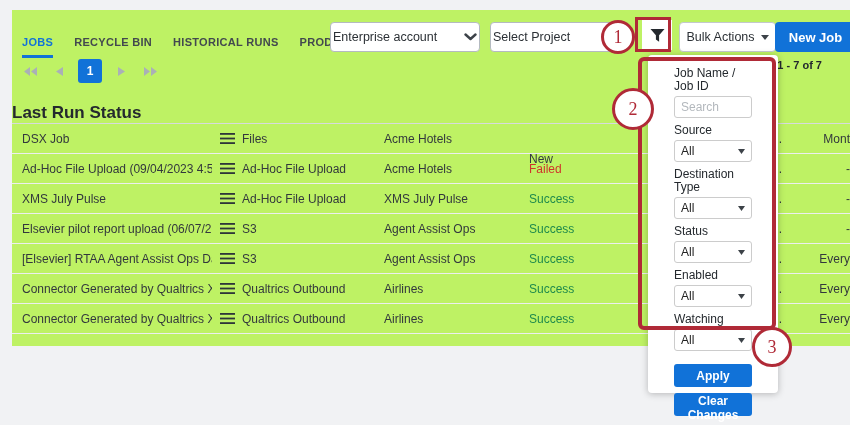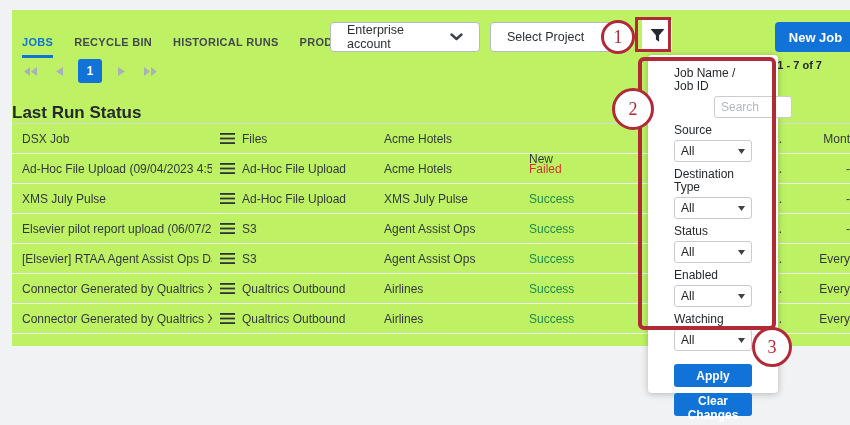--- a/index.html
+++ b/index.html
@@ -15,21 +15,21 @@
 
   
   .tabs{position:absolute;left:10px;top:26px;display:flex;gap:21px;}
   .tab{font-size:11px;font-weight:bold;letter-spacing:.3px;color:#43494f;
        padding-bottom:7px;border-bottom:3px solid transparent;cursor:default;white-space:nowrap;}
   .tab.active{color:var(--accent);border-bottom-color:var(--accent);}
 
   .selectbox{
     position:absolute;height:30px;background:#fff;border:1px solid #b4bac0;border-radius:4px;
     display:flex;align-items:center;justify-content:space-between;
-    padding:0 16px;font-size:12.5px;color:#2b3035;
+    padding:0 2px;font-size:12.5px;color:#2b3035;
   }
   .acct-select{left:318px;top:12px;width:150px;}
   .proj-select{left:478px;top:12px;width:132px;}
 
   .funnel-btn{position:absolute;left:630px;top:10px;width:30px;height:30px;
     display:flex;align-items:center;justify-content:center;background:#fff;border:none;}
 
   .bulk-btn{position:absolute;left:667px;top:12px;width:97px;height:30px;background:#fff;
     border:1px solid #c3c8cd;border-radius:4px;display:flex;align-items:center;justify-content:center;
     gap:6px;font-size:12.5px;color:#2b3035;font-family:inherit;}
@@ -56,21 +56,21 @@
   .c-stat{width:108px;white-space:nowrap;}
   .c-run{width:145px;text-align:right;white-space:nowrap;}
   .c-sched{flex:1;padding-left:8px;white-space:nowrap;overflow:hidden;text-align:right;}
 
   
   .panel{position:absolute;left:648px;top:55px;width:130px;height:338px;background:#fff;
     border-radius:4px;box-shadow:0 1px 7px rgba(0,0,0,.25);z-index:20;padding:12px 26px;}
   .flabel{font-size:12px;color:#24292e;line-height:13px;margin:6px 0 3px;}
   .flabel.first{margin-top:0;}
   .fsearch{width:100%;height:22px;border:1px solid #ccc;border-radius:3px;font-size:12px;
-    padding:0 6px;color:#333;font-family:inherit;outline:none;margin-left:40px;}
+    padding:0 6px;color:#333;font-family:inherit;outline:none;}
   .fsearch::placeholder{color:#b3b8bd;}
   .fselect{height:22px;border:1px solid #ccc;border-radius:3px;background:#fff;
     display:flex;align-items:center;justify-content:space-between;padding:0 6px;font-size:12px;color:#222;}
   .pbtns{margin-top:13px;}
   .pbtn{display:block;width:100%;height:23px;background:var(--accent);color:#fff;border:none;border-radius:3px;
     font-size:12px;font-weight:bold;font-family:inherit;margin-bottom:6px;}
 
   
   .ann-rect{position:absolute;border:3px solid var(--red);z-index:40;pointer-events:none;}
   .ann-rect.rect-funnel{left:635px;top:17px;width:36px;height:35px;}
@@ -118,20 +118,28 @@
   </div>
 
   <button class="funnel-btn">
     <span>
       <svg width="17" height="17" viewBox="0 0 17 17">
           <path d="M1.5,2 h14 l-5.4,6.2 v6.6 l-3.2,-2.2 v-4.4 z" fill="#24292e"></path>
         </svg>
     </span>
   </button>
 
+  <button class="bulk-btn">
+    <span>Bulk Actions</span>
+    <span>
+      <svg width="8" height="5" viewBox="0 0 8 5">
+          <polygon points="0,0 8,0 4,5" fill="#3c4248"></polygon>
+        </svg>
+    </span>
+  </button>
 
   <button class="newjob-btn">
     <span>New Job</span>
   </button>
 
   <div class="pg">
     <button class="pg-arrow">
       <span>
           <svg width="13" height="9" viewBox="0 0 13 9">
             <polygon points="6,0 0,4.5 6,9" fill="#aab0b7"></polygon>

